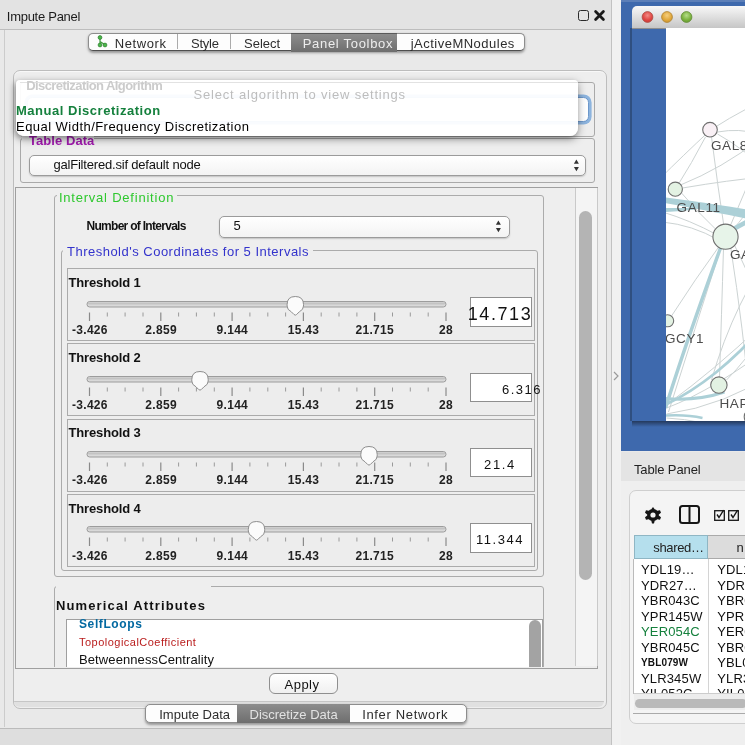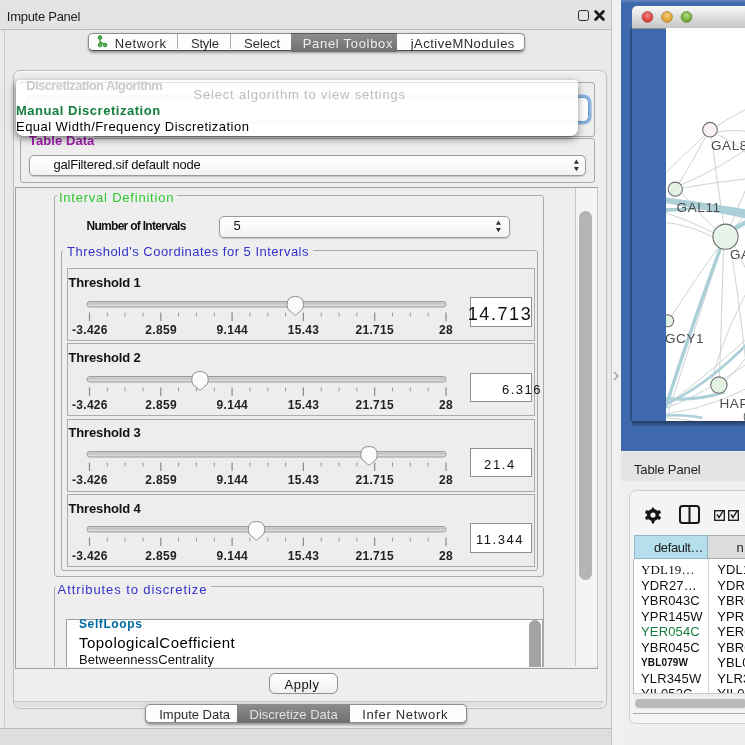--- a/index.html
+++ b/index.html
@@ -191,24 +191,24 @@
 <div class="abs" style="left:89.9px;top:548.7px;font-size:12px;font-weight:bold;color:#222;letter-spacing:0.00px;line-height:14px;transform:translateX(-50%);white-space:nowrap;letter-spacing:0.3px;">-3.426</div>
 <div class="abs" style="left:161.12px;top:548.7px;font-size:12px;font-weight:bold;color:#222;letter-spacing:0.00px;line-height:14px;transform:translateX(-50%);white-space:nowrap;letter-spacing:0.3px;">2.859</div>
 <div class="abs" style="left:232.34px;top:548.7px;font-size:12px;font-weight:bold;color:#222;letter-spacing:0.00px;line-height:14px;transform:translateX(-50%);white-space:nowrap;letter-spacing:0.3px;">9.144</div>
 <div class="abs" style="left:303.56px;top:548.7px;font-size:12px;font-weight:bold;color:#222;letter-spacing:0.00px;line-height:14px;transform:translateX(-50%);white-space:nowrap;letter-spacing:0.3px;">15.43</div>
 <div class="abs" style="left:374.78px;top:548.7px;font-size:12px;font-weight:bold;color:#222;letter-spacing:0.00px;line-height:14px;transform:translateX(-50%);white-space:nowrap;letter-spacing:0.3px;">21.715</div>
 <div class="abs" style="left:446.0px;top:548.7px;font-size:12px;font-weight:bold;color:#222;letter-spacing:0.00px;line-height:14px;transform:translateX(-50%);white-space:nowrap;letter-spacing:0.3px;">28</div>
 <div class="abs" style="left:469.5px;top:523.2px;width:60px;height:27.5px;background:#fff;border:1px solid #8f8f8f;"></div>
 <div class="abs" style="left:500px;top:532.4px;font-size:13px;font-weight:normal;color:#111;letter-spacing:1.56px;line-height:15px;transform:translateX(-50%);white-space:nowrap;">11.344</div>
 <div class="abs" style="left:54px;top:585.5px;width:488px;height:120px;border:1px solid #ababab;border-radius:3px;"></div>
 <div class="abs" style="left:56px;top:581px;width:155px;height:10px;background:#eeeeee;"></div>
-<div class="abs" style="left:57.6px;top:581.5px;font-size:13px;font-weight:normal;color:#3333cc;letter-spacing:0.91px;line-height:15px;">Attributes to discretize</div>
+<div class="abs" style="left:55.9px;top:597.9px;font-size:13px;font-weight:bold;color:#111;letter-spacing:1.14px;line-height:15px;">Numerical Attributes</div>
 <div class="abs" style="left:66px;top:618.5px;width:475px;height:60px;background:#fff;border:1px solid #9f9f9f;"></div>
 <div class="abs" style="left:79px;top:617.1px;font-size:12px;font-weight:bold;color:#0369a1;letter-spacing:0.60px;line-height:15px;">SelfLoops</div>
-<div class="abs" style="left:79px;top:634.6px;font-size:15px;font-weight:normal;color:#000000;letter-spacing:0.48px;line-height:15px;">TopologicalCoefficient</div>
+<div class="abs" style="left:79px;top:634.6px;font-size:11px;font-weight:normal;color:#b91c1c;letter-spacing:0.48px;line-height:15px;">TopologicalCoefficient</div>
 <div class="abs" style="left:79px;top:652.1px;font-size:13px;font-weight:normal;color:#111;letter-spacing:0.10px;line-height:15px;">BetweennessCentrality</div>
 <div class="abs" style="left:528.6px;top:619.5px;width:12px;height:58px;background:#a3a3a3;border-radius:6px;"></div>
 </div>
   </div>
 <div class="abs" style="left:15px;top:186.5px;width:581px;height:480.5px;border:1px solid #9f9f9f;z-index:4;pointer-events:none;"></div>
 <div class="abs" style="left:574.5px;top:188px;width:21px;height:478px;background:#f4f4f4;border-left:1px solid #c9c9c9;border-right:1px solid #c9c9c9;z-index:5;"></div>
 <div class="abs" style="left:578.5px;top:211px;width:13px;height:369px;background:#b4b4b4;border-radius:7px;z-index:6;"></div>
 <div class="abs" style="left:14px;top:700.8px;width:590px;height:5.7px;background:#e0e0e0;z-index:3;border-top:1px solid #c6c6c6;border-bottom-left-radius:7px;border-bottom-right-radius:7px;"></div>
 <div class="abs" style="left:268.5px;top:673px;width:67px;height:19px;background:linear-gradient(#ffffff,#f0f0f0);border:1px solid #8f8f8f;border-radius:6px;z-index:5;"></div>
 <div class="abs" style="left:302px;top:677.2px;font-size:13px;font-weight:normal;color:#111;letter-spacing:0.50px;line-height:15px;transform:translateX(-50%);white-space:nowrap;z-index:6;">Apply</div>
@@ -329,23 +329,23 @@
 <svg class="abs" style="left:714px;top:508.5px;" width="27" height="12" viewBox="0 0 27 12">
 <rect x="0.7" y="1.7" width="9.6" height="9.6" fill="none" stroke="#161616" stroke-width="1.3"></rect>
 <path d="M3 5.5 L5 8.5 L9.6 1.2" stroke="#161616" stroke-width="1.4" fill="none"></path>
 <rect x="14.7" y="1.7" width="9.6" height="9.6" fill="none" stroke="#161616" stroke-width="1.3"></rect>
 <path d="M17 5.5 L19 8.5 L23.6 1.2" stroke="#161616" stroke-width="1.4" fill="none"></path>
   </svg>
 <div class="abs" style="left:633.5px;top:558.5px;width:112px;height:134.5px;background:#fff;"></div>
 <div class="abs" style="left:707.5px;top:559px;width:1px;height:134px;background:#d4d4d4;"></div>
 <div class="abs" style="left:633.5px;top:535.4px;width:74px;height:23.2px;background:#b5dfed;border:1px solid #8fb6c4;box-sizing:border-box;"></div>
 <div class="abs" style="left:707.5px;top:535.4px;width:38px;height:23.2px;background:#dcdcdc;border:1px solid #aaa;border-left:none;box-sizing:border-box;"></div>
-<div class="abs" style="left:678.5px;top:539.8px;font-size:13px;font-weight:normal;color:#222;letter-spacing:-0.35px;line-height:15px;transform:translateX(-50%);white-space:nowrap;">default…</div>
+<div class="abs" style="left:678.5px;top:539.8px;font-size:13px;font-weight:normal;color:#222;letter-spacing:-0.35px;line-height:15px;transform:translateX(-50%);white-space:nowrap;">shared…</div>
 <div class="abs" style="left:736.5px;top:539.8px;font-size:13px;font-weight:normal;color:#222;letter-spacing:0.00px;line-height:15px;">n</div>
-<div class="abs" style="left:641px;top:562.0px;font-size:13px;font-weight:normal;color:#111;letter-spacing:0.00px;line-height:15px;letter-spacing:0.15px;font-family:Liberation Serif, serif;">YDL19…</div>
+<div class="abs" style="left:641px;top:562.0px;font-size:13px;font-weight:normal;color:#111;letter-spacing:0.00px;line-height:15px;letter-spacing:0.15px;">YDL19…</div>
 <div class="abs" style="left:717.2px;top:562.0px;font-size:13px;font-weight:normal;color:#111;letter-spacing:0.00px;line-height:15px;letter-spacing:0.15px;">YDL1</div>
 <div class="abs" style="left:641px;top:577.5px;font-size:13px;font-weight:normal;color:#111;letter-spacing:0.00px;line-height:15px;letter-spacing:0.15px;">YDR27…</div>
 <div class="abs" style="left:717.2px;top:577.5px;font-size:13px;font-weight:normal;color:#111;letter-spacing:0.00px;line-height:15px;letter-spacing:0.15px;">YDR2</div>
 <div class="abs" style="left:641px;top:593.0px;font-size:13px;font-weight:normal;color:#111;letter-spacing:0.00px;line-height:15px;letter-spacing:0.15px;">YBR043C</div>
 <div class="abs" style="left:717.2px;top:593.0px;font-size:13px;font-weight:normal;color:#111;letter-spacing:0.00px;line-height:15px;letter-spacing:0.15px;">YBR0</div>
 <div class="abs" style="left:641px;top:608.5px;font-size:13px;font-weight:normal;color:#111;letter-spacing:0.00px;line-height:15px;letter-spacing:0.15px;">YPR145W</div>
 <div class="abs" style="left:717.2px;top:608.5px;font-size:13px;font-weight:normal;color:#111;letter-spacing:0.00px;line-height:15px;letter-spacing:0.15px;">YPR1</div>
 <div class="abs" style="left:641px;top:624.0px;font-size:13px;font-weight:normal;color:#15803d;letter-spacing:0.00px;line-height:15px;letter-spacing:0.15px;">YER054C</div>
 <div class="abs" style="left:717.2px;top:624.0px;font-size:13px;font-weight:normal;color:#111;letter-spacing:0.00px;line-height:15px;letter-spacing:0.15px;">YER0</div>
 <div class="abs" style="left:641px;top:639.5px;font-size:13px;font-weight:normal;color:#111;letter-spacing:0.00px;line-height:15px;letter-spacing:0.15px;">YBR045C</div>

